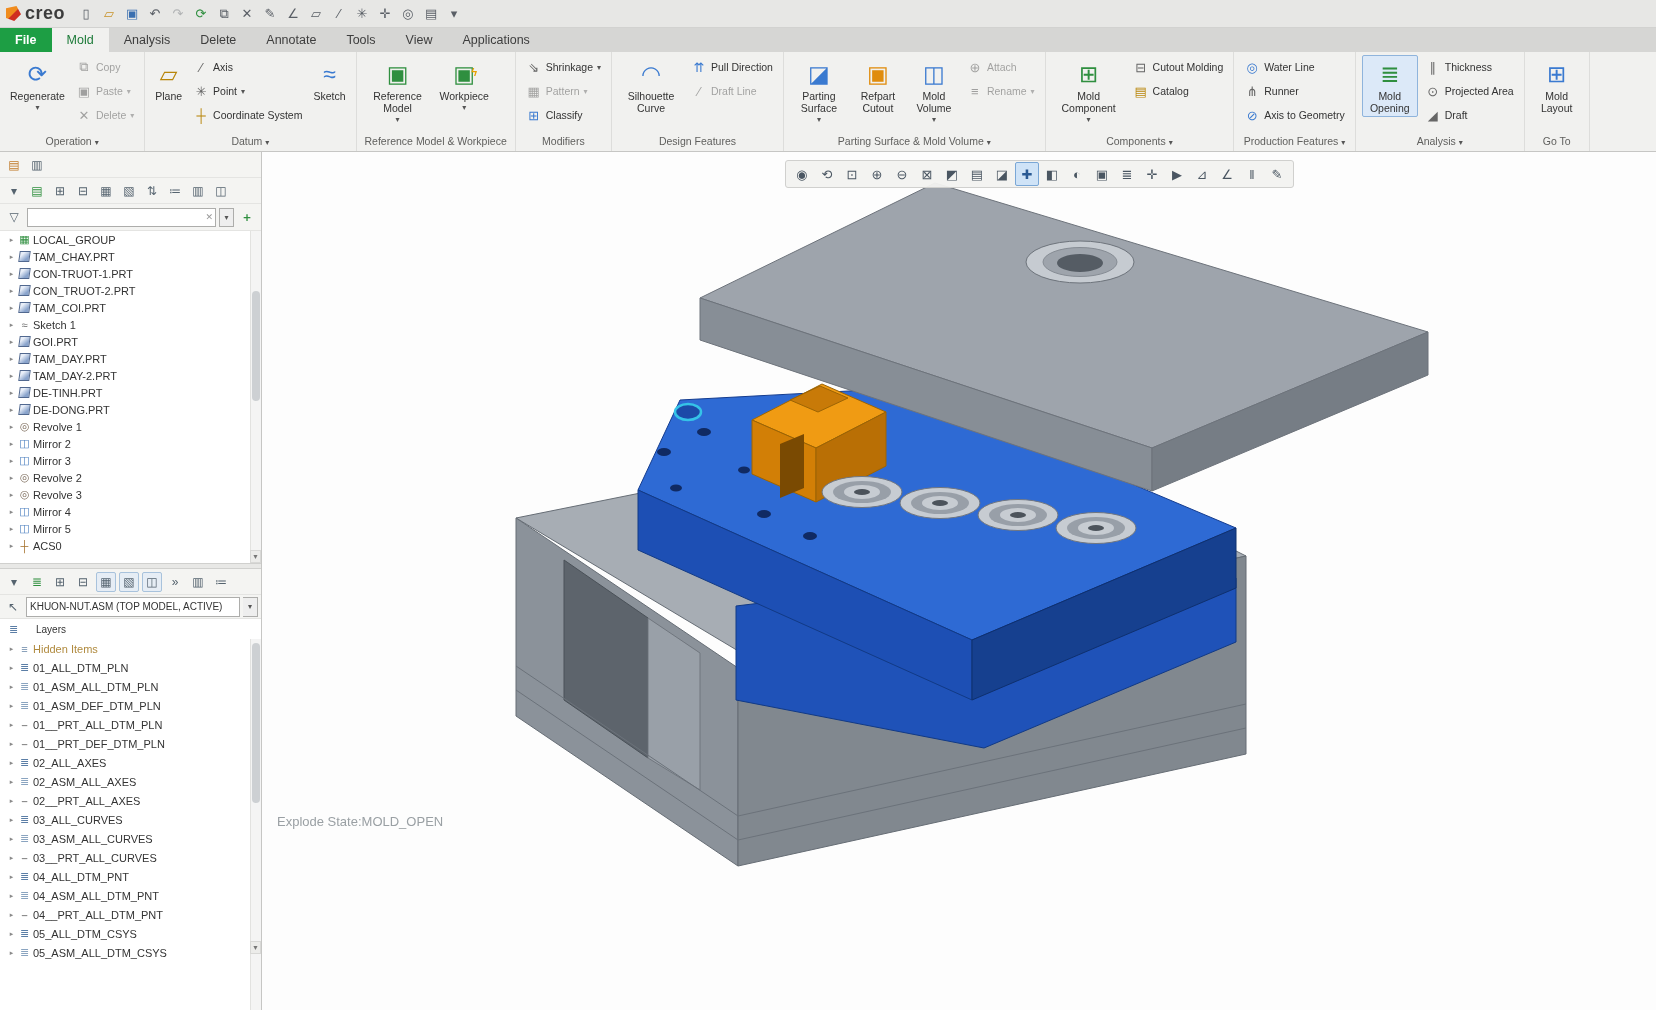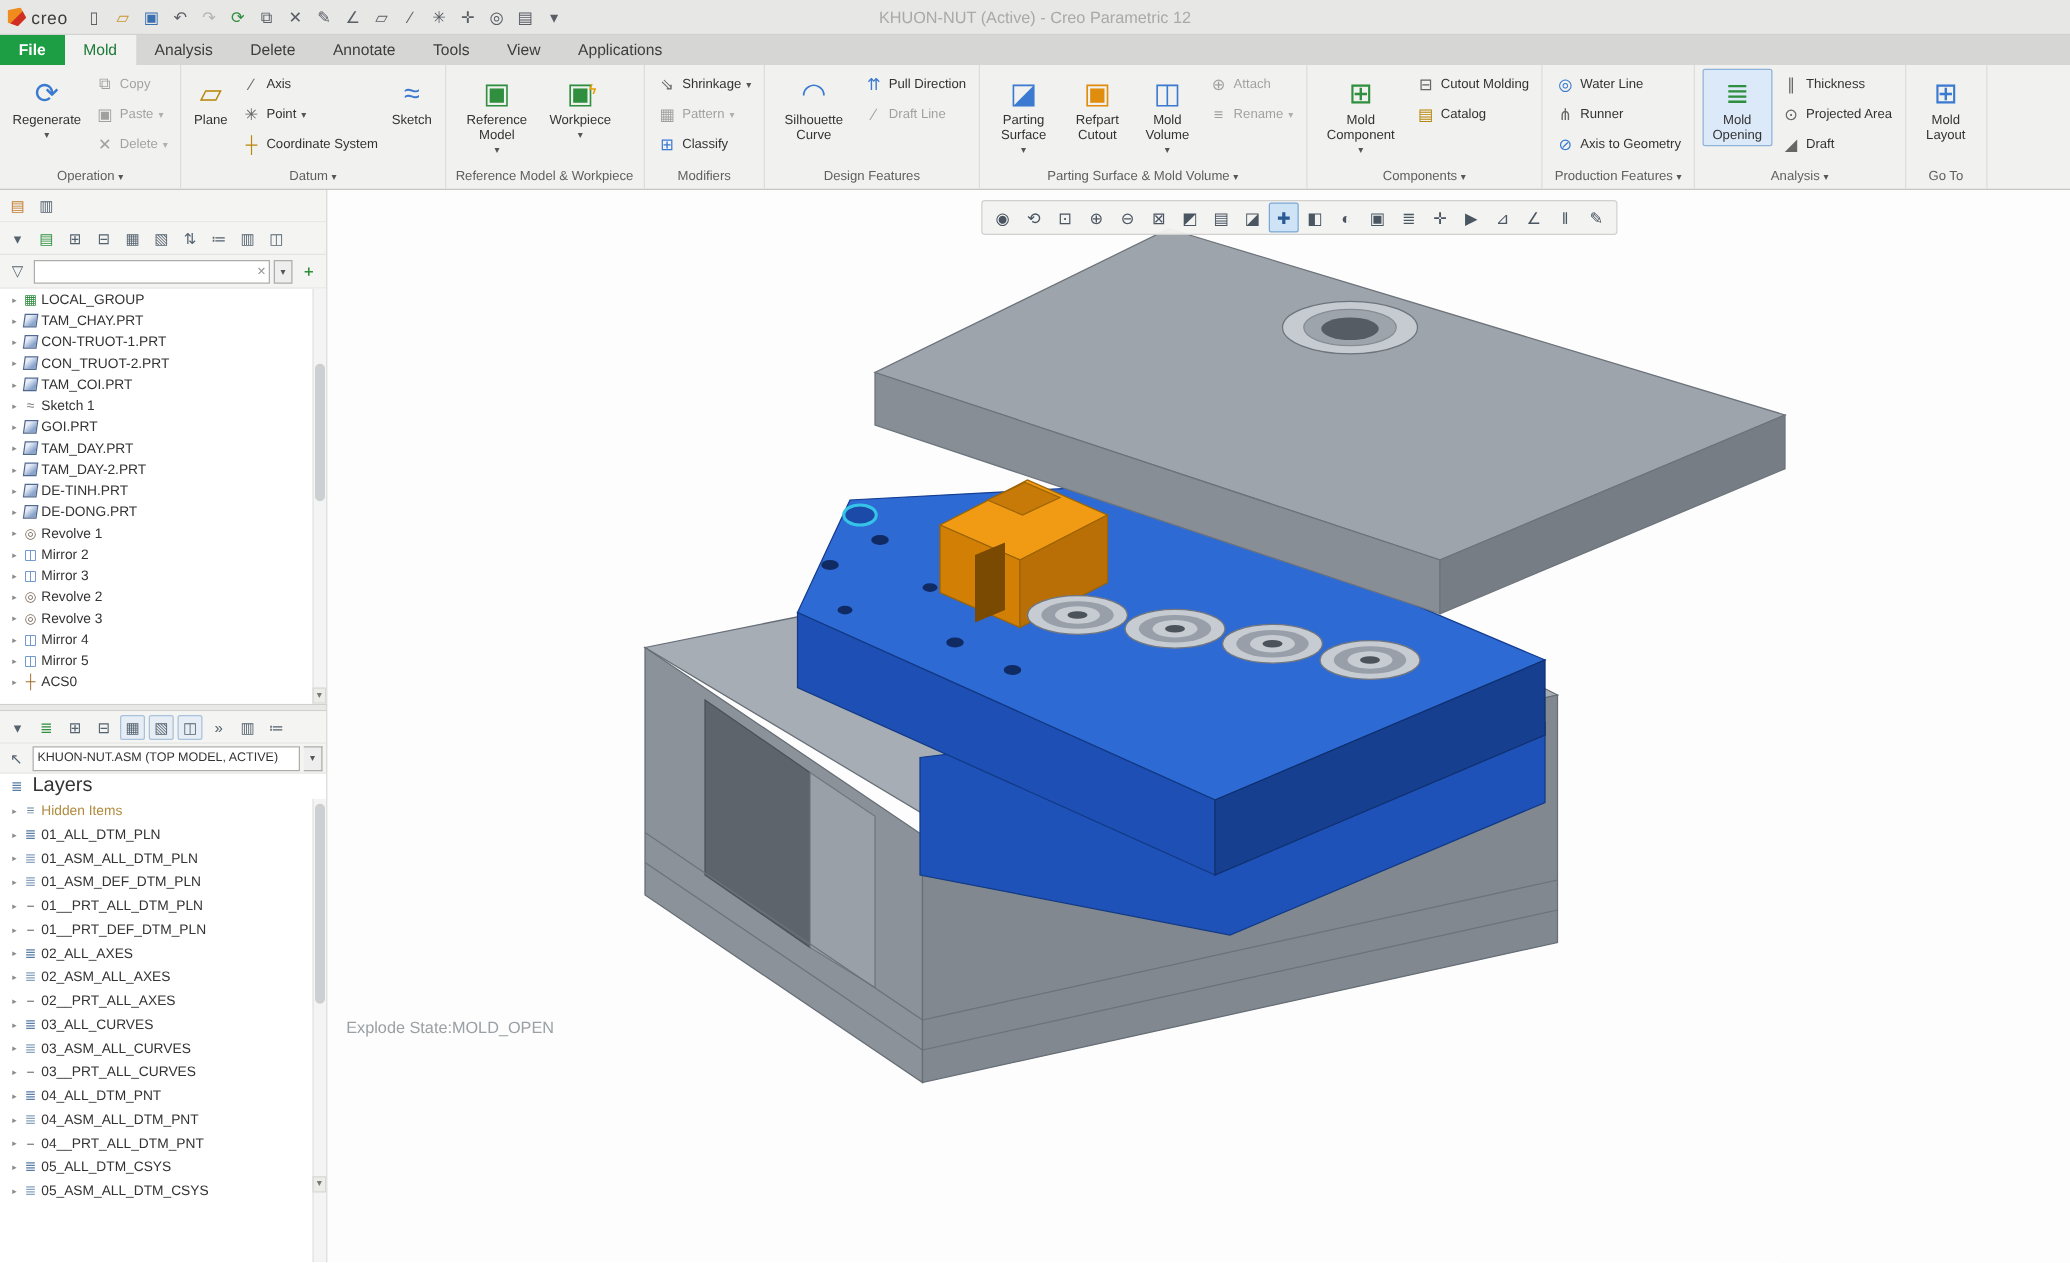--- a/index.html
+++ b/index.html
@@ -1,21 +1,21 @@
 <!DOCTYPE html>
 <html><head>
 <meta charset="utf-8">
 <style>
 *{margin:0;padding:0;box-sizing:border-box}
 html,body{width:1656px;height:1010px;overflow:hidden;font-family:"Liberation Sans",sans-serif;font-size:12px;color:#333;background:#fff}
 
 .titlebar{height:28px;background:#e7e7e5;border-bottom:1px solid #d2d2d0;display:flex;align-items:center;padding:0 6px;position:relative}
 .logo{display:flex;align-items:center;gap:4px;margin-right:10px}
 .logo-mark{width:15px;height:15px;background:linear-gradient(135deg,#f08c1e 48%,#cf2e21 52%);clip-path:polygon(0 15%,70% 0,100% 55%,55% 100%,0 80%)}
-.logo-text{font-size:14px;font-weight:normal;color:#3c3c3c;letter-spacing:.5px}
+.logo-text{font-size:18px;font-weight:bold;color:#3c3c3c;letter-spacing:.5px}
 .qa{display:flex;align-items:center;gap:1px}
 .qicon{width:22px;height:22px;display:flex;align-items:center;justify-content:center;font-size:13px;color:#5a5f66;border-radius:2px;cursor:default}
 .qicon.c-tan{color:#c8932a}.qicon.c-blue{color:#3a6fb0}.qicon.c-green{color:#2f8f3f}.qicon.dis{opacity:.38}
 .win-title{position:absolute;left:0;right:0;text-align:center;color:#abagray;color:#a9a9a7;font-size:13px;pointer-events:none}
 
 .tabsrow{height:24px;background:#d6d6d4;display:flex;align-items:flex-end}
 .tab{padding:0 15px;line-height:24px;font-size:12.5px;color:#3d3d3d;cursor:default}
 .tab.file{background:#1d9e44;color:#fff;font-weight:bold}
 .tab.active{background:#f1f1ef;color:#1c7a38;font-weight:normal}
 
@@ -59,21 +59,21 @@
 .ic-hidden::before{content:"≡";color:#6a87a8}
 .ic-layer::before{content:"≣";color:#5b7ea6}
 .ic-layer2::before{content:"≣";color:#8aa4c0}
 .ic-dash::before{content:"–";color:#8a8a8a;font-weight:bold}
 .lbl-dim{color:#b08a3e}
 .splitter{height:6px;background:#e8e8e6;border-top:1px solid #d0d0ce;border-bottom:1px solid #d0d0ce}
 .comborow{display:flex;align-items:center;height:24px;padding:1px 3px;gap:3px;background:#f4f4f2;border-bottom:1px solid #e4e4e2}
 .combo{flex:1;display:flex;align-items:center;border:1px solid #adadab;background:#fff;height:20px;padding:0 3px;font-size:10px;white-space:nowrap;overflow:hidden}
 .combo .ctext{flex:1;overflow:hidden;text-overflow:ellipsis}
 .combobtn{width:15px;height:20px;border:1px solid #adadab;border-left:0;background:#eee;display:flex;align-items:center;justify-content:center;font-size:8px;color:#555}
-.layershdr{display:flex;align-items:center;height:20px;padding-left:6px;gap:5px;font-size:16px;color:#333;background:#fff}
+.layershdr{display:flex;align-items:center;height:20px;padding-left:6px;gap:15px;font-size:10px;color:#333;background:#fff}
 .scrollrail{position:absolute;right:0;width:11px;background:#f4f4f4;border-left:1px solid #e2e2e0}
 .scrollthumb{position:absolute;left:1px;width:8px;background:#cdd0d3;border-radius:4px}
 .scrollbtn{position:absolute;right:0;width:11px;height:13px;font-size:7px;color:#777;display:flex;align-items:center;justify-content:center;background:#ececea;border:1px solid #d8d8d6}
 
 .graphics{flex:1;position:relative;background:#fdfdfd;overflow:hidden}
 .gtoolbar{position:absolute;left:523px;top:8px;height:28px;display:flex;align-items:center;gap:1px;padding:0 4px;background:rgba(242,242,240,.95);border:1px solid #d0d0ce;border-radius:3px;z-index:5}
 .gicon{width:24px;height:24px;display:flex;align-items:center;justify-content:center;font-size:13px;color:#4a5662;border-radius:2px;cursor:default}
 .gicon.pressed{background:#cfe3f7;border:1px solid #7aa7d6;color:#2a5a94}
 .explode-label{position:absolute;left:15px;top:662px;font-size:13px;color:#9aa0a4}
 .scene{position:absolute;left:0;top:0}
@@ -115,21 +115,20 @@
       <span class="qicon">✳</span>
 
       <span class="qicon">✛</span>
 
       <span class="qicon">◎</span>
 
       <span class="qicon">▤</span>
 
       <span class="qicon">▾</span>
     </div>
-  <div class="win-title">KHUON-NUT (Active) - Creo Parametric 12</div>
 </div>
 
 <div class="tabsrow">
 
     <div class="tab file">File</div>
 
     <div class="tab active">Mold</div>
 
     <div class="tab">Analysis</div>
 

